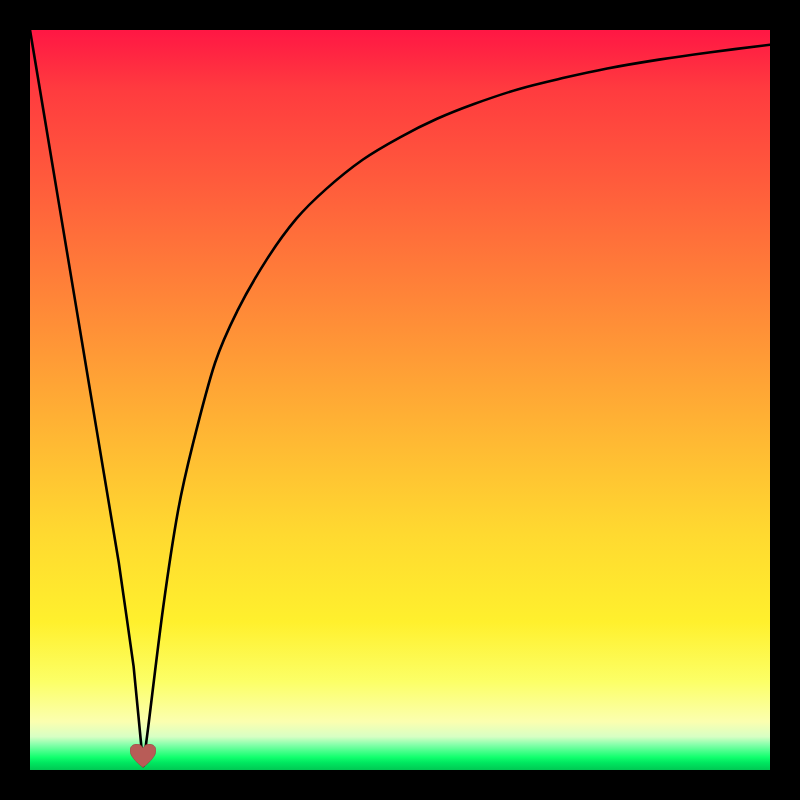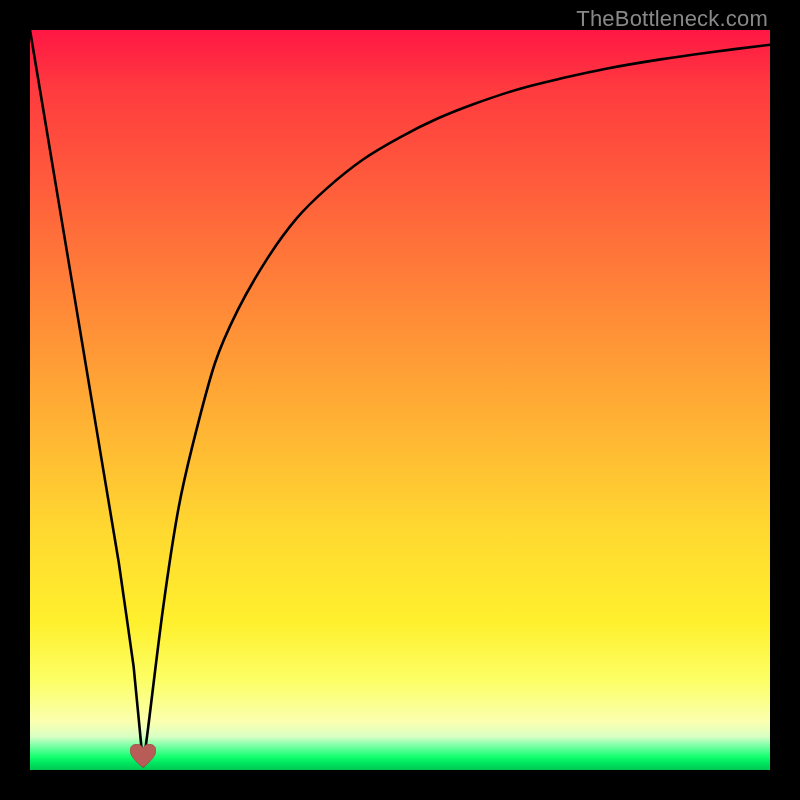--- a/index.html
+++ b/index.html
@@ -68,21 +68,20 @@
     pointer-events: none;
   }
   .heart svg {
     display: block;
   }
 </style>
 </head>
 <body>
 
 <div class="frame">
-  <div class="watermark">TheBottleneck.com</div>
   <div class="plot-area">
     <svg class="curve" viewBox="0 0 740 740" preserveAspectRatio="none">
       <path id="curve-path" fill="none" stroke="#000" stroke-width="2.6" stroke-linejoin="round" stroke-linecap="round" d="M 0.00 0.00 C 0.37 2.22, 14.06 84.36, 14.80 88.80 C 15.54 93.24, 28.86 173.16, 29.60 177.60 C 30.34 182.04, 43.66 261.96, 44.40 266.40 C 45.14 270.84, 58.46 350.76, 59.20 355.20 C 59.94 359.64, 73.26 439.56, 74.00 444.00 C 74.74 448.44, 88.06 527.99, 88.80 532.80 C 89.54 537.61, 102.99 631.32, 103.60 636.40 C 104.21 641.48, 112.98 733.51, 113.22 736.00 C 114.08 729.27, 115.07 722.07, 118.40 695.60 C 121.73 669.13, 128.27 612.97, 133.20 577.20 C 138.13 541.43, 143.07 508.13, 148.00 481.00 C 152.93 453.87, 156.63 439.07, 162.80 414.40 C 168.97 389.73, 177.60 355.20, 185.00 333.00 C 192.40 310.80, 198.57 298.47, 207.20 281.20 C 215.83 263.93, 226.93 244.82, 236.80 229.40 C 246.67 213.98, 256.53 200.42, 266.40 188.70 C 276.27 176.98, 284.90 168.97, 296.00 159.10 C 307.10 149.23, 320.67 138.13, 333.00 129.50 C 345.33 120.87, 357.67 114.08, 370.00 107.30 C 382.33 100.52, 394.67 94.35, 407.00 88.80 C 419.33 83.25, 430.43 78.93, 444.00 74.00 C 457.57 69.07, 473.60 63.52, 488.40 59.20 C 503.20 54.88, 518.00 51.55, 532.80 48.10 C 547.60 44.65, 561.17 41.56, 577.20 38.48 C 593.23 35.40, 611.73 32.31, 629.00 29.60 C 646.27 26.89, 662.30 24.67, 680.80 22.20 C 699.30 19.73, 730.13 16.03, 740.00 14.80"></path>
     </svg>
     <div class="heart" id="heart-marker" style="left: 100.22px; top: 714px;">
       <svg viewBox="0 0 32 30">
         <path d="M16 29 C 6 21, 0 14, 0 8 C 0 3, 4 0, 8.5 0 C 12 0, 14.5 2, 16 5 C 17.5 2, 20 0, 23.5 0 C 28 0, 32 3, 32 8 C 32 14, 26 21, 16 29 Z" fill="#b85c57" stroke="#8f3e3a" stroke-width="0.6"></path>
       </svg>
     </div>
   </div>

